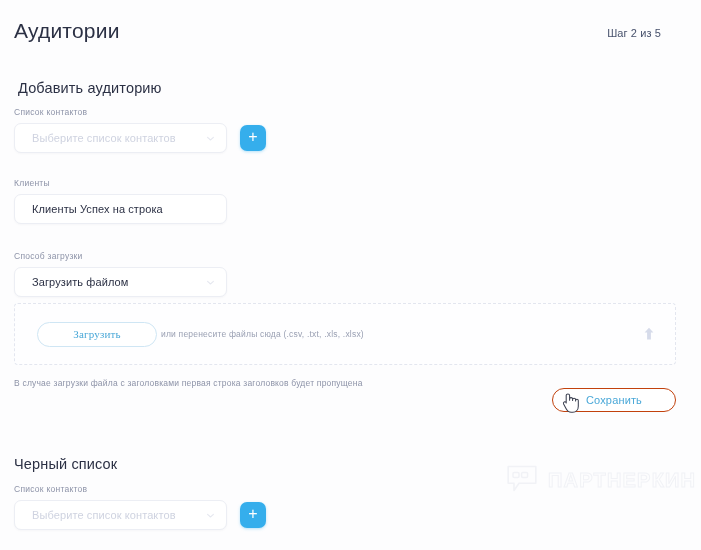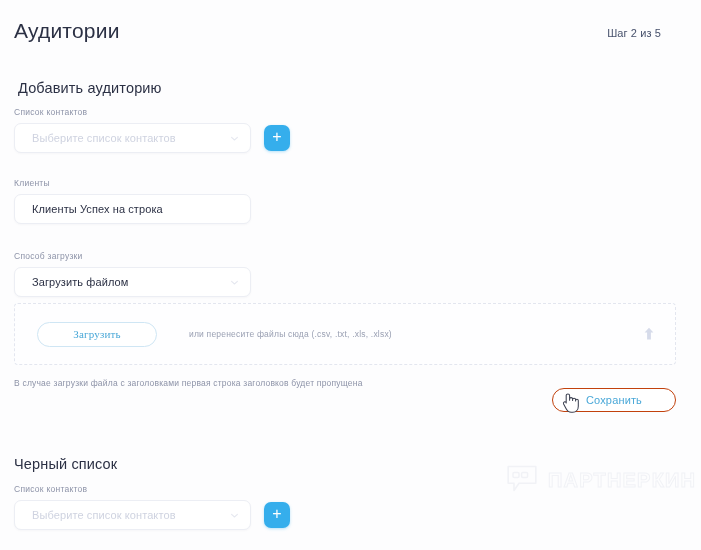--- a/index.html
+++ b/index.html
@@ -67,21 +67,21 @@
   }
 
   
   .control-row {
     display: flex;
     align-items: center;
     gap: 13px;
   }
 
   .select-box, .text-box {
-    width: 237px;
+    width: 213px;
     height: 30px;
     border-radius: 7px;
     background: #ffffff;
     border: 1px solid #eceef4;
     box-shadow: 0 1px 2px rgba(45,55,90,0.035);
     display: flex;
     align-items: center;
     padding: 0 10px 0 17px;
     position: relative;
   }
@@ -147,21 +147,21 @@
     color: #4aa8d8;
     font-size: 11px;
     font-family: Liberation Serif, serif;
     letter-spacing: 0.2px;
     cursor: pointer;
     display: flex;
     align-items: center;
     justify-content: center;
   }
   .drop-hint {
-    margin-left: 32px;
+    margin-left: 4px;
     font-size: 8.5px;
     color: #9aa0b3;
     letter-spacing: 0.2px;
   }
   .upload-arrow {
     margin-left: auto;
     width: 18px;
     height: 18px;
     display: block;
   }

